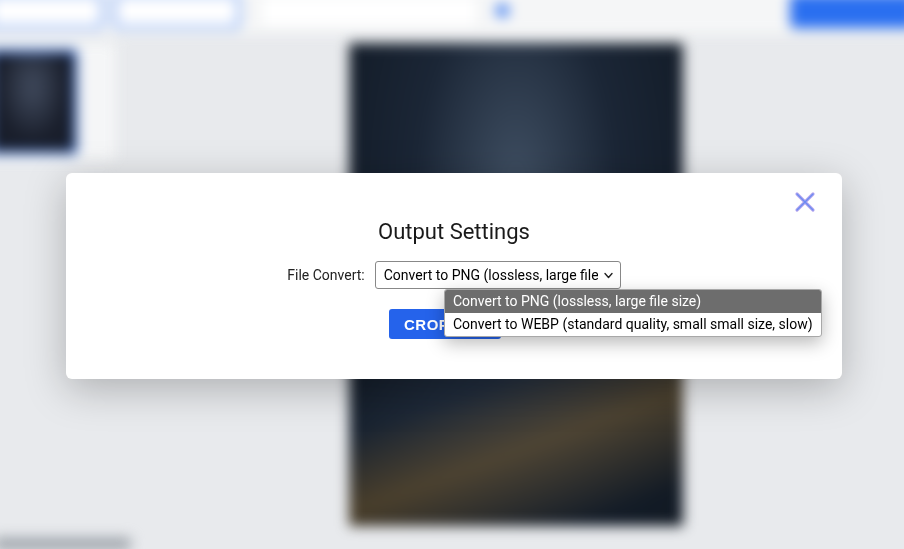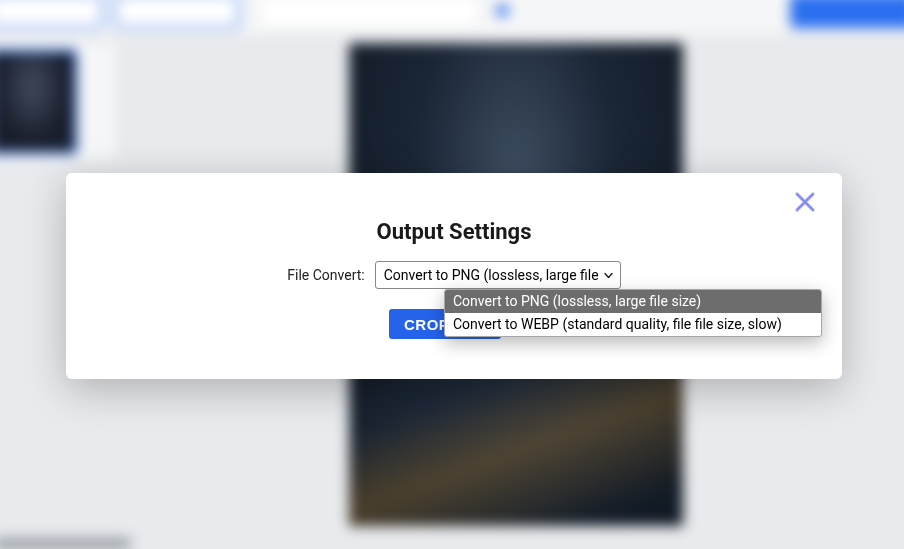--- a/index.html
+++ b/index.html
@@ -157,21 +157,21 @@
       justify-content: center;
     }
 
     .modal-title {
       position: absolute;
       left: 0;
       right: 0;
       top: 46px;
       text-align: center;
       font-size: 22px;
-      font-weight: 700;
+      font-weight: 400;
       color: #1a1a1a;
     }
 
     .form-row {
       position: absolute;
       left: 0;
       right: 0;
       top: 88px;
       display: flex;
       align-items: center;
@@ -299,16 +299,16 @@
           <path d="M2 4 L5.5 8 L9 4" stroke="#222" stroke-width="1.4" fill="none" stroke-linecap="round" stroke-linejoin="round"></path>
         </svg>
       </span>
     </div>
   </div>
 
   <button class="crop-btn">CROP</button>
 
   <div class="dropdown-list">
     <div class="dropdown-option selected">Convert to PNG (lossless, large file size)</div>
-    <div class="dropdown-option">Convert to WEBP (standard quality, file file size, slow)</div>
+    <div class="dropdown-option">Convert to WEBP (standard quality, small small size, slow)</div>
   </div>
 
 </div>
 
 </body></html>

